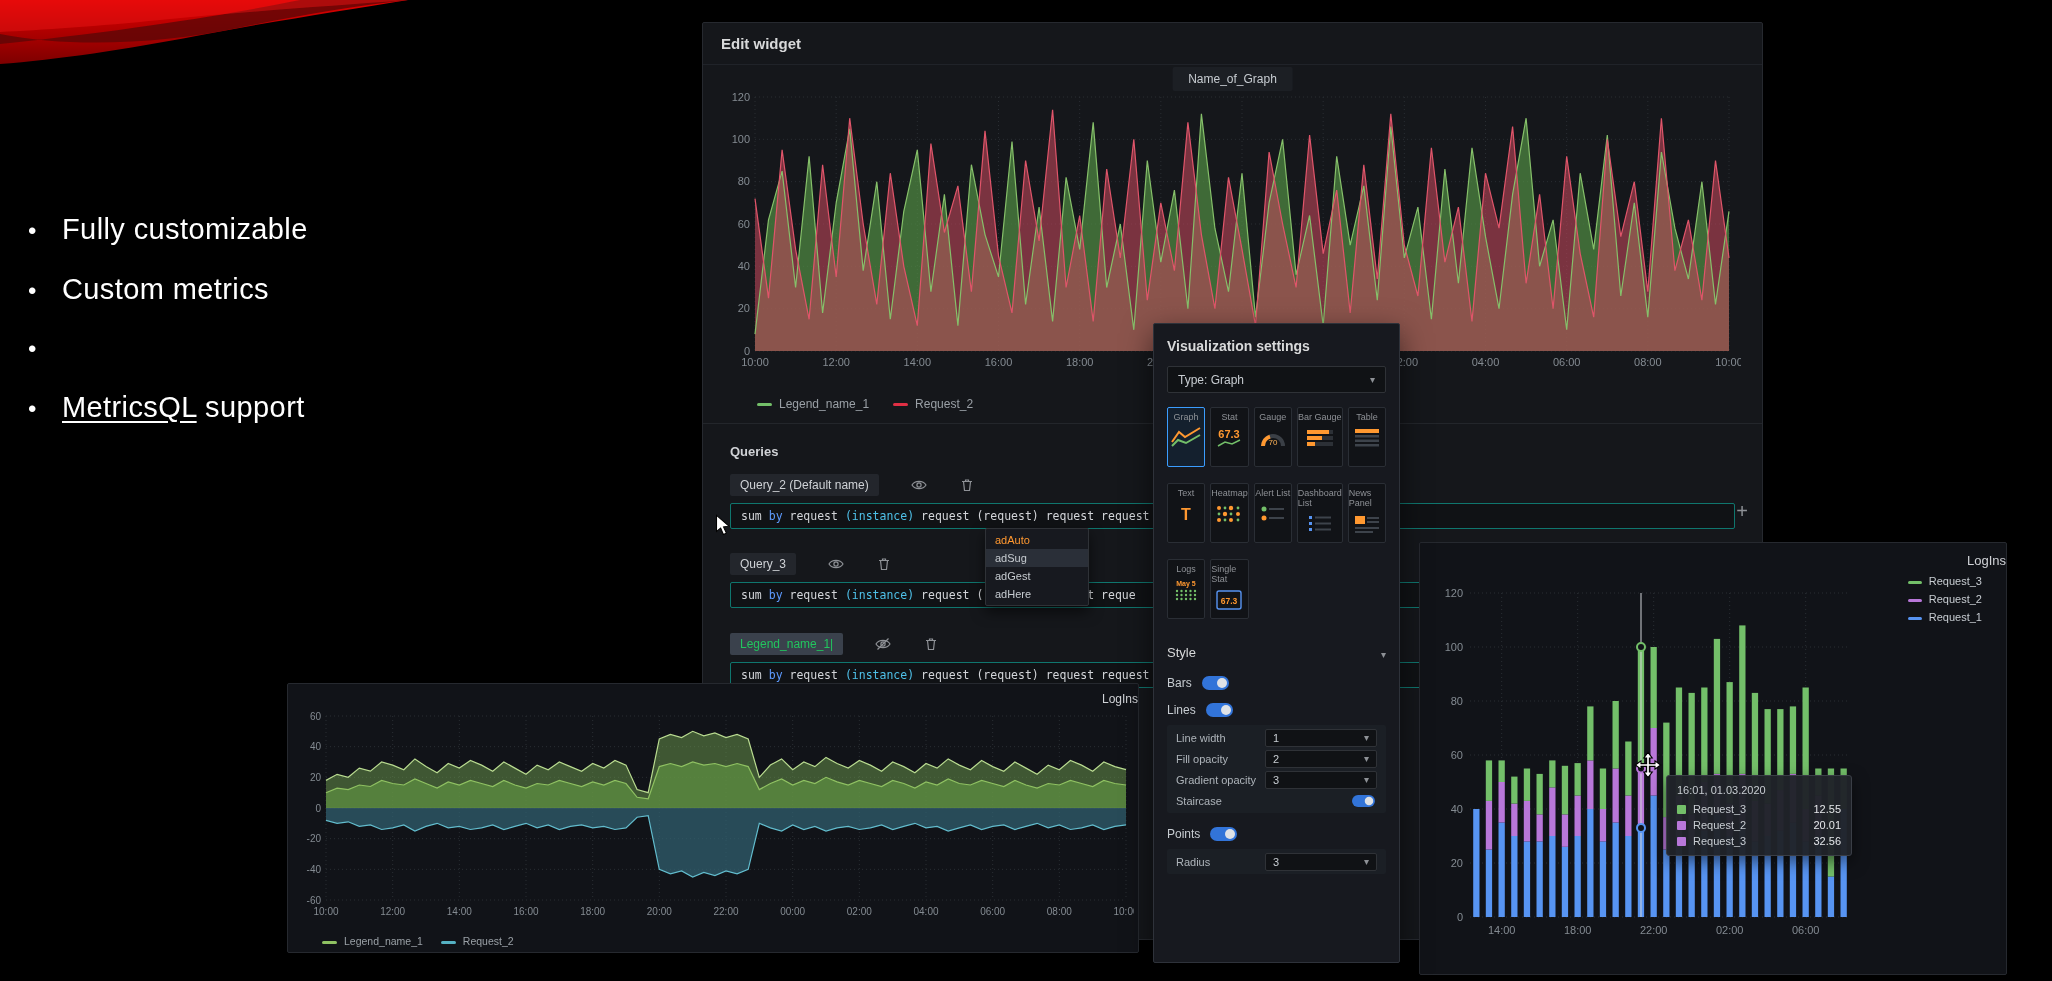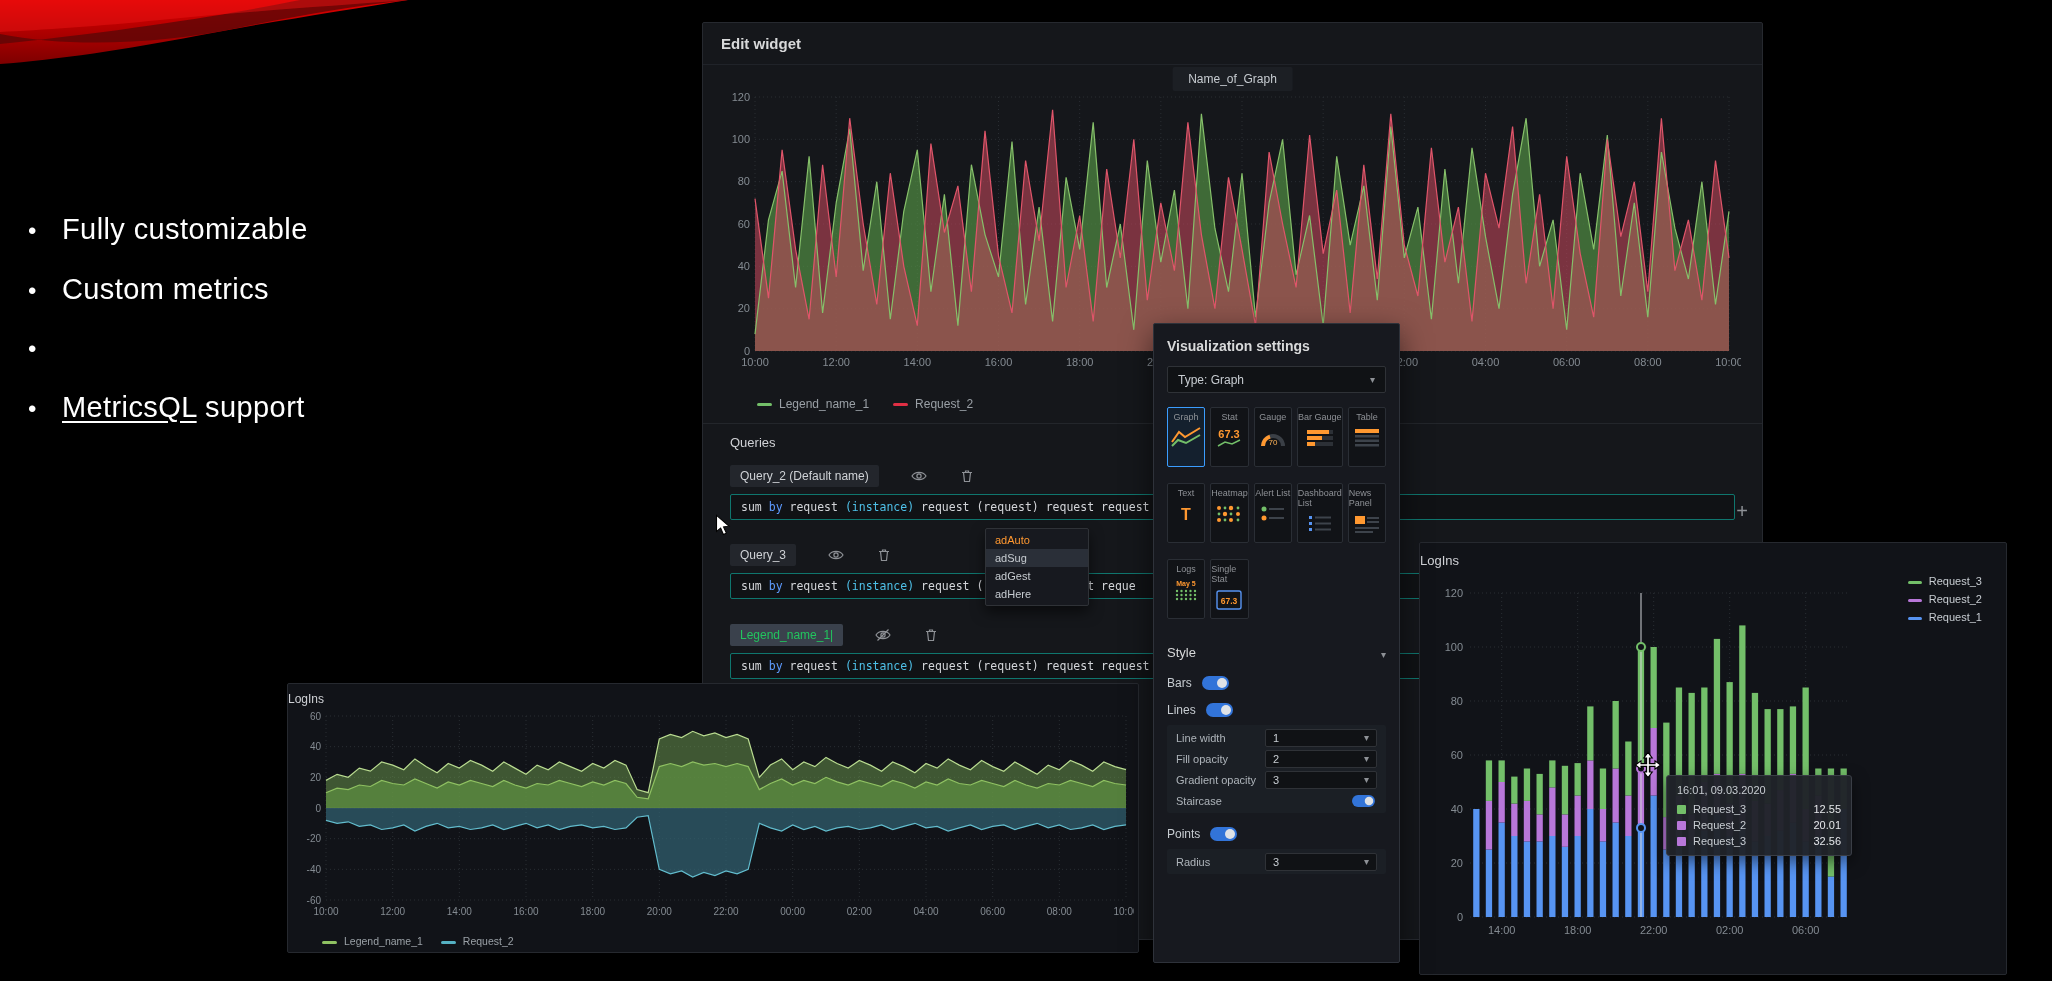--- a/index.html
+++ b/index.html
@@ -18,21 +18,21 @@
 
   
   .edit{left:702px;top:22px;width:1061px;height:918px;z-index:1}
   .edit-header{height:42px;display:flex;align-items:center;padding:0 18px;font-size:15px;font-weight:bold;color:#d8d9da;border-bottom:1px solid #202329}
   .chart-title-box{position:absolute;top:44px;left:50%;transform:translateX(-50%);background:#1c1f24;color:#c7ccd1;font-size:12px;padding:5px 16px;border-radius:2px;z-index:2}
   #c-main{position:absolute;left:22px;top:64px;width:1016px;height:300px}
   .main-legend{position:absolute;left:54px;top:374px;display:flex;gap:24px;font-size:12px;color:#9aa0a6;align-items:center}
   .dash{display:inline-block;width:15px;height:3px;border-radius:2px;margin-right:7px;vertical-align:middle}
 
   .queries{position:absolute;left:0;top:400px;right:0;border-top:1px solid #23262b;padding:0 27px}
-  .q-head{margin-top:11px;font-size:13px;font-weight:normal;color:#d0d2d6}
+  .q-head{margin-top:20px;font-size:13px;font-weight:bold;color:#d0d2d6}
   .q-label-line{display:flex;align-items:center;gap:32px}
   .r1{margin-top:15px}.r2{margin-top:24px}.r3{margin-top:25px}
   .q-label{background:#23262c;color:#cfd2d6;font-size:12px;padding:4px 10px;border-radius:2px}
   .q-label.editing{background:#3a414c;color:#22c55e}
   .q-icon{width:16px;height:14px;color:#8e9196}
   .q-input{margin-top:7px;height:26px;background:#101215;border:1px solid #0f766e;border-radius:2px;display:flex;align-items:center;padding:0 10px;font-family:"DejaVu Sans Mono",monospace;font-size:11.5px;color:#d3d5d9;white-space:pre;overflow:hidden}
   .q-input .kw{color:#5e9bff}
   .q-input .inst{color:#4fc1e9}
   .plus-btn{position:absolute;right:14px;top:76px;font-size:20px;color:#8e9196;cursor:default}
   .autocomplete{position:absolute;left:282px;top:104px;width:104px;background:#17191f;border:1px solid #2f3237;border-radius:2px;z-index:5;box-shadow:0 6px 14px rgba(0,0,0,.55);padding:2px 0}
@@ -57,21 +57,21 @@
   .sub-row{display:flex;justify-content:space-between;align-items:center;height:21px;padding:0 9px;font-size:11px;color:#aeb4ba}
   .mini-select{display:flex;justify-content:space-between;align-items:center;width:112px;height:18px;background:#101215;border:1px solid #2f3237;border-radius:2px;padding:0 7px;font-size:11px;color:#c7ccd1}
   .toggle{position:relative;display:inline-block;width:27px;height:14px;border-radius:8px;background:#30353c;flex:none}
   .toggle.on{background:#3274d9}
   .toggle i{position:absolute;top:2px;left:2px;width:10px;height:10px;border-radius:50%;background:#dfe2e6}
   .toggle.on i{left:auto;right:2px}
   .toggle.sm{transform:scale(.85)}
 
   
   .area-panel{left:287px;top:683px;width:852px;height:270px;z-index:2;background:#111318}
-  .panel-title{position:absolute;top:8px;left:0;right:0;text-align:left;font-size:12px;color:#d0d2d6}
+  .panel-title{position:absolute;top:8px;left:0;right:0;text-align:right;font-size:12px;color:#d0d2d6}
   #c-area{position:absolute;left:6px;top:26px;width:840px;height:218px}
   .area-legend{position:absolute;left:34px;bottom:5px;display:flex;gap:18px;font-size:10.5px;color:#9aa0a6;align-items:center}
 
   
   .bar-panel{left:1419px;top:542px;width:588px;height:433px;z-index:2;background:#111318}
   .bar-panel .panel-title{top:10px;font-size:13px}
   #c-bars{position:absolute;left:8px;top:14px;width:572px;height:400px}
   .bar-legend{position:absolute;right:24px;top:32px;display:flex;flex-direction:column;gap:6px;font-size:11px;color:#c7ccd1}
   .bar-legend .dash{width:14px}
   .tooltip{position:absolute;left:246px;top:232px;width:186px;background:rgba(32,35,41,.97);border:1px solid #3a3e46;border-radius:3px;box-shadow:0 6px 16px rgba(0,0,0,.5);padding:8px 10px;z-index:4}
@@ -610,21 +610,21 @@
         <circle cx="213" cy="89.99999999999999" r="4" fill="#111318" stroke="#73bf69" stroke-width="2"></circle>
       </svg>
 
     <div class="bar-legend">
       <span><i class="dash" style="background: rgb(115, 191, 105);"></i><span>Request_3</span></span>
       <span><i class="dash" style="background: rgb(184, 119, 217);"></i><span>Request_2</span></span>
       <span><i class="dash" style="background: rgb(87, 148, 242);"></i><span>Request_1</span></span>
     </div>
 
     <div class="tooltip">
-      <div class="tt-title">16:01, 09.03.2020</div>
+      <div class="tt-title">16:01, 01.03.2020</div>
       <div class="tt-row">
         <i class="tt-sq" style="background: rgb(115, 191, 105);"></i>
         <span>Request_3</span>
         <span class="tt-val">12.55</span>
       </div>
       <div class="tt-row">
         <i class="tt-sq" style="background: rgb(184, 119, 217);"></i>
         <span>Request_2</span>
         <span class="tt-val">20.01</span>
       </div>

